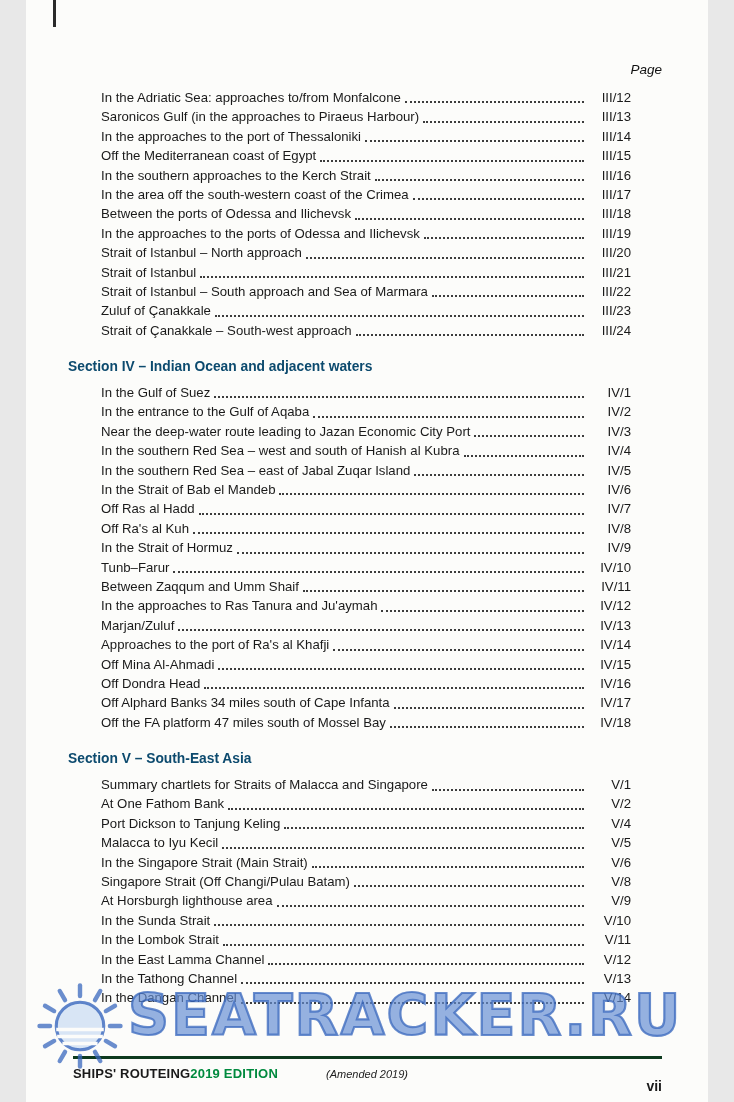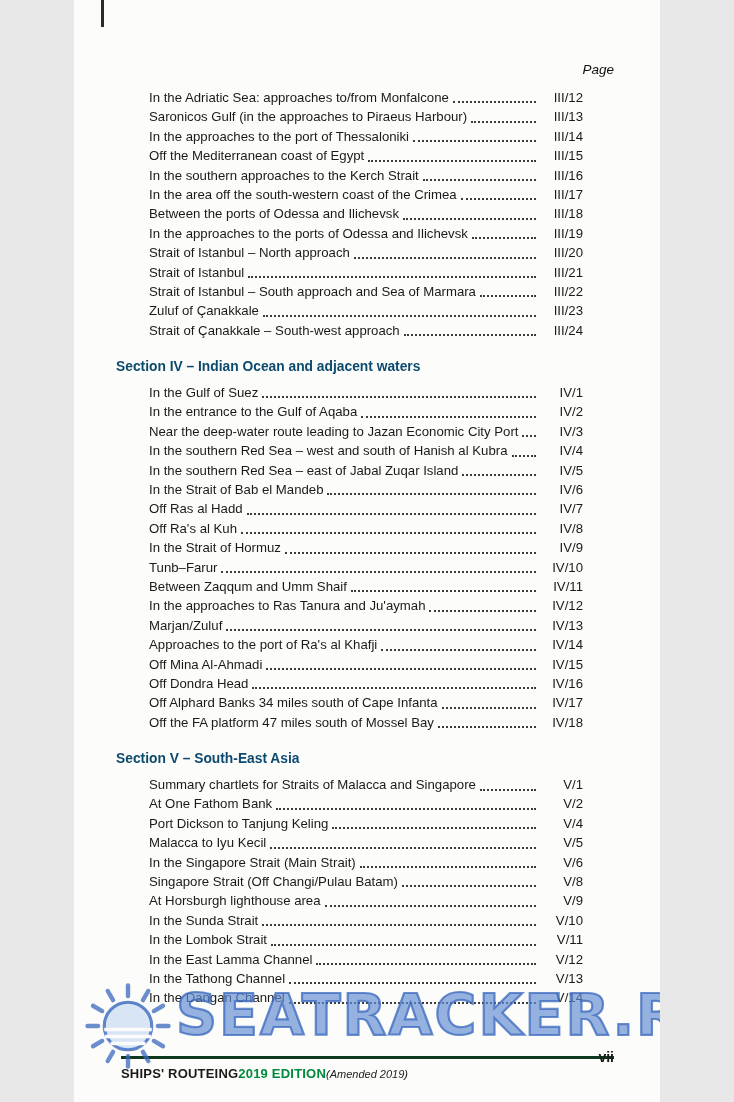--- a/index.html
+++ b/index.html
@@ -1,19 +1,19 @@
 <!DOCTYPE html>
 <html style="--edition-green: #008a3e; --rule-green: #0d3a1e;"><head>
 <meta charset="utf-8">
 <style>
   * { margin:0; padding:0; box-sizing:border-box; }
   html,body { background:#e8e8e8; }
   .page {
     position:relative;
-    width:586px; height:1102px;
+    width:682px; height:1102px;
     margin:0 auto;
     background:#fcfcfa;
     font-family:"Liberation Sans","DejaVu Sans",sans-serif;
     color:#1a1a1a;
     overflow:hidden;
     padding-left:44px;
   }
   .crop-mark {
     position:absolute; left:27px; top:0; width:3px; height:27px; background:#2a2a2a;
   }
@@ -51,21 +51,21 @@
   .footer-left {
     position:absolute; left:47px; top:1066px;
     font-weight:bold; font-size:13px; letter-spacing:.2px;
   }
   .footer-left .green { color:var(--edition-green,#008a3e); }
   .footer-center {
     position:absolute; left:0; right:0; top:1068px; text-align:center;
     font-style:italic; font-size:11px; color:#222;
   }
   .footer-right {
-    position:absolute; right:46px; top:1049px;
+    position:absolute; right:46px; top:1078px;
     font-weight:bold; font-size:14px;
   }
   
   .watermark {
     position:absolute; left:10px; top:982px;
     display:flex; align-items:flex-start; gap:4px;
     z-index:5; pointer-events:none;
   }
   .watermark-sun { width:88px; height:88px; flex:0 0 auto; }
   .watermark-text {

